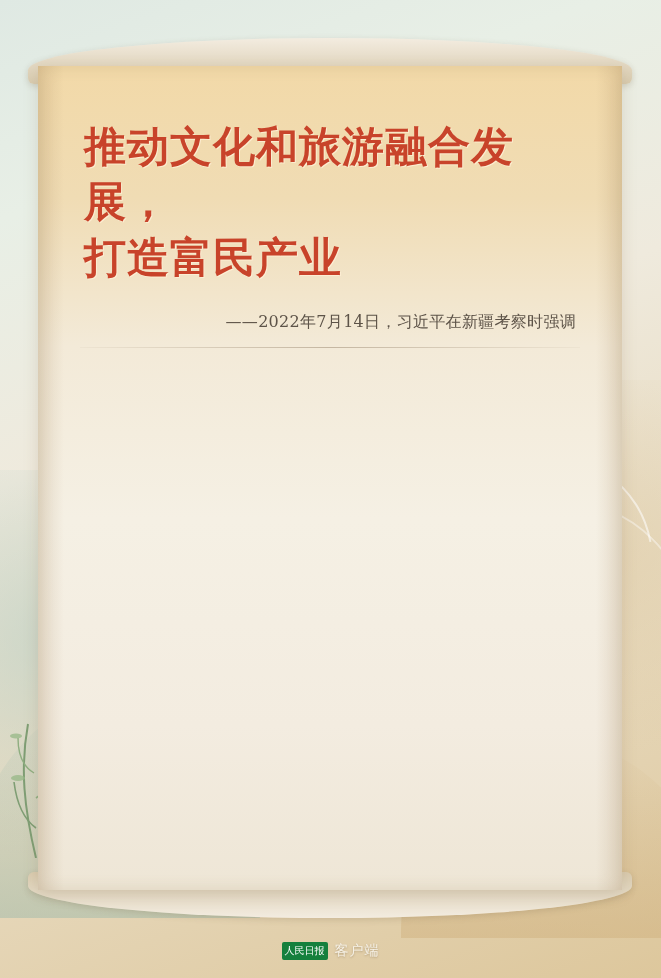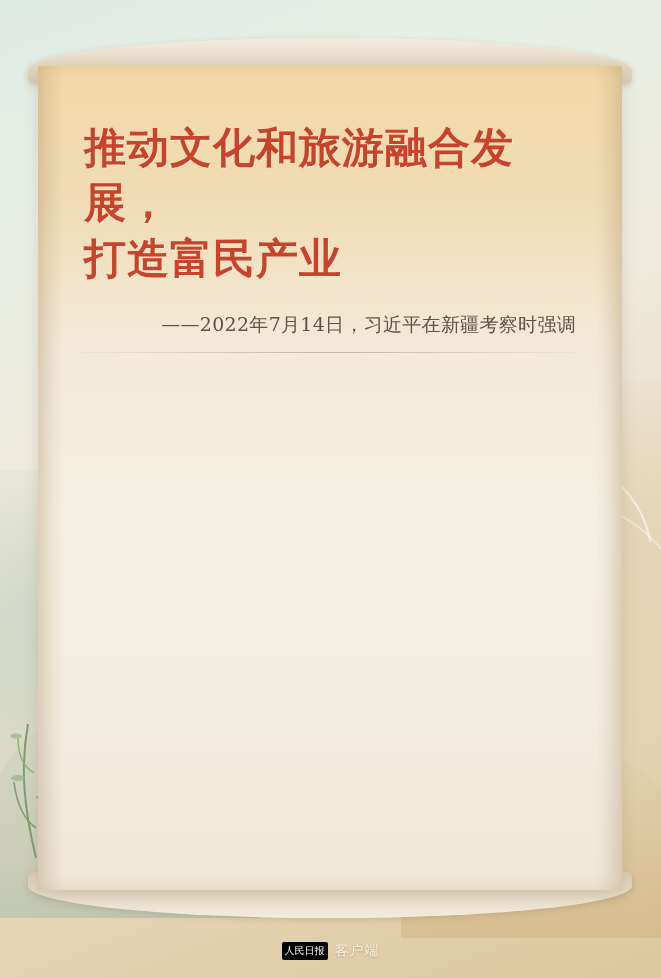--- a/index.html
+++ b/index.html
@@ -88,21 +88,21 @@
     content: ""; position: absolute; left: 0; top: 0; bottom: 0; width: 26px;
     background: linear-gradient(90deg, rgba(160,130,90,0.22), rgba(160,130,90,0));
   }
   .scroll-body::after {
     content: ""; position: absolute; right: 0; top: 0; bottom: 0; width: 26px;
     background: linear-gradient(270deg, rgba(160,130,90,0.22), rgba(160,130,90,0));
   }
 
   .title {
     position: relative;
-    font-family: Liberation Sans, sans-serif;
+    font-family: Liberation Serif, serif;
     font-weight: bold;
     font-size: 42px;
     line-height: 1.32;
     letter-spacing: 1px;
     color: #c8432a;
     text-shadow: 1px 1px 0 rgba(255,240,215,0.8);
     margin: 8px 0 26px 0;
     padding-left: 6px;
   }
   .title .line { display: block; }
@@ -114,41 +114,41 @@
     line-height: 1.85;
     color: #2f2b26;
     text-align: justify;
     text-indent: 2em;
     letter-spacing: 0.6px;
     padding: 0 4px;
   }
   .quote-source {
     margin-top: 16px;
     font-family: "DejaVu Serif", "Liberation Serif", serif;
-    font-size: 19px;
+    font-size: 16px;
     color: #5d5348;
     text-align: right;
     padding-right: 6px;
     letter-spacing: 0.3px;
   }
   .divider {
     height: 1px;
     background: linear-gradient(90deg, rgba(140,120,95,0.05), rgba(140,120,95,0.45), rgba(140,120,95,0.05));
     margin: 14px 2px 28px 2px;
   }
 
   
   .footer {
     position: absolute; left: 0; right: 0; bottom: 18px;
     display: flex; align-items: center; justify-content: center; gap: 7px;
   }
   .rmrb-mark {
     display: inline-flex; align-items: center; justify-content: center;
     width: 46px; height: 18px;
-    background: #000000;
+    background: #15803d;
     color: #fff;
     font-family: "DejaVu Serif", "Liberation Serif", serif;
     font-size: 10px;
     letter-spacing: 0px;
     border-radius: 2px;
   }
   .footer-text {
     color: #f6f1e6;
     font-family: "DejaVu Sans", "Liberation Sans", sans-serif;
     font-size: 14px;

